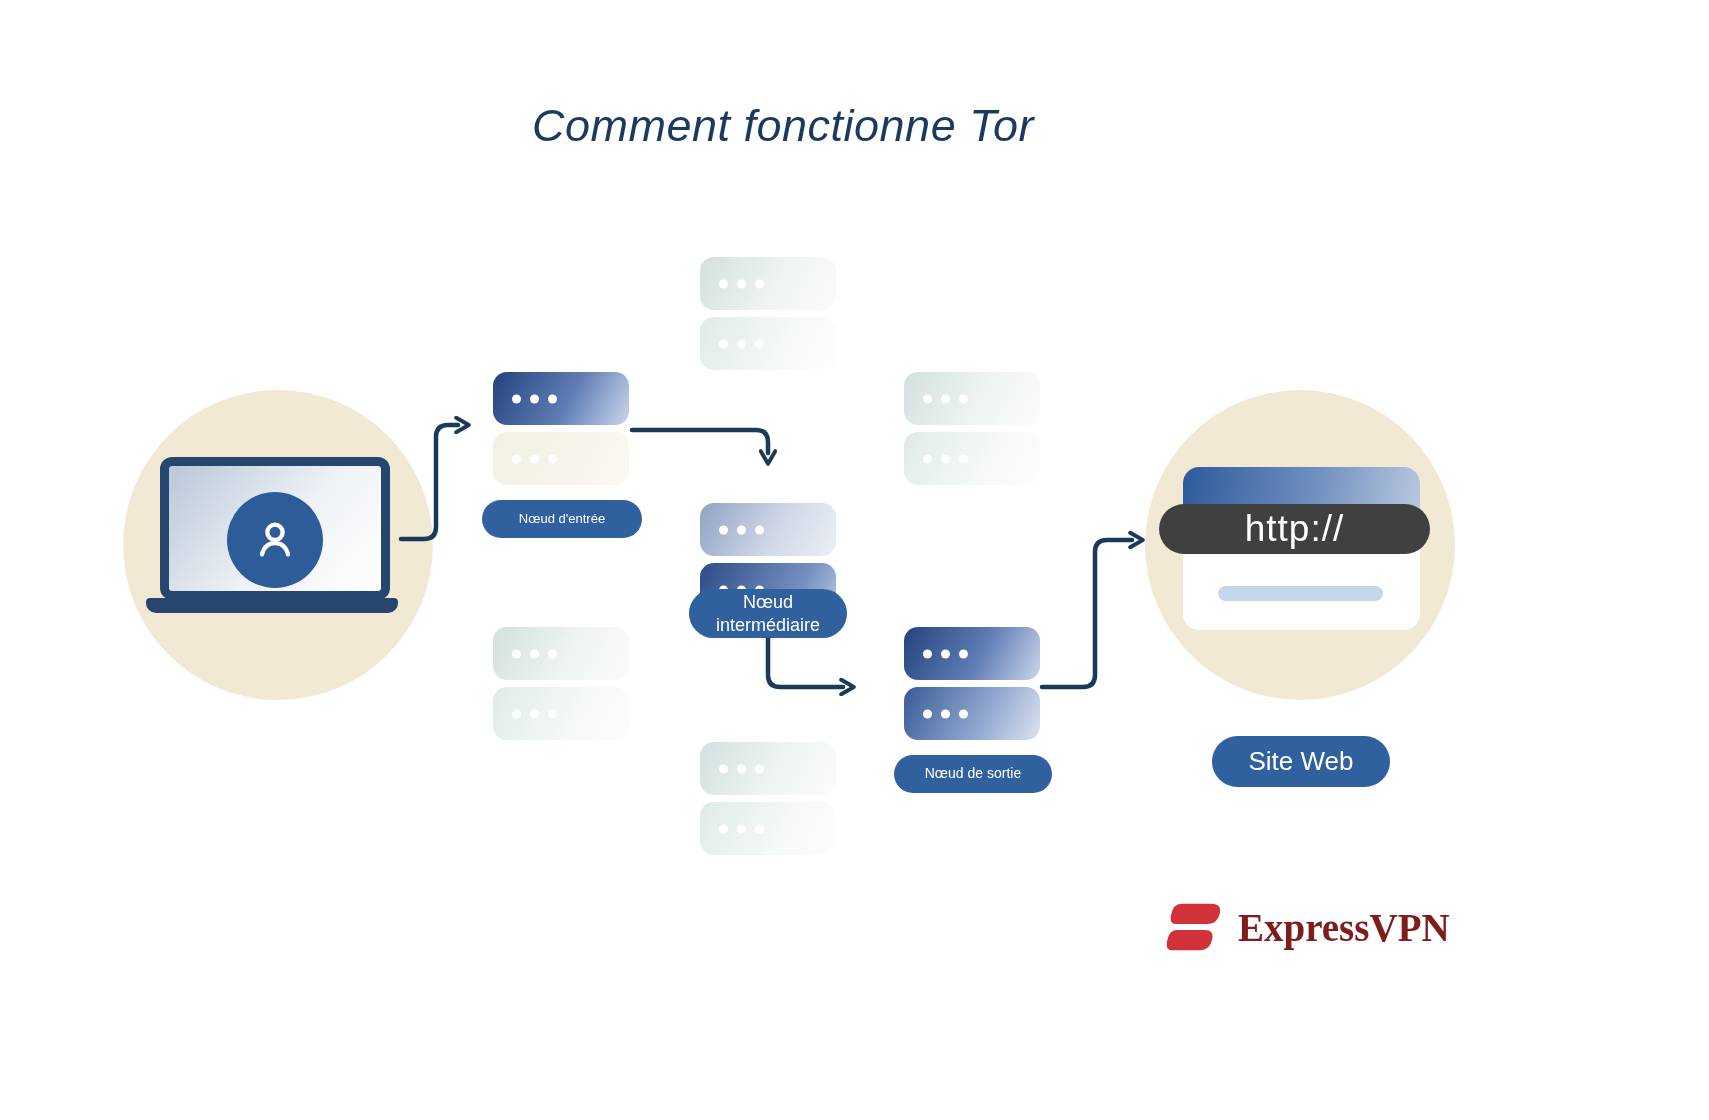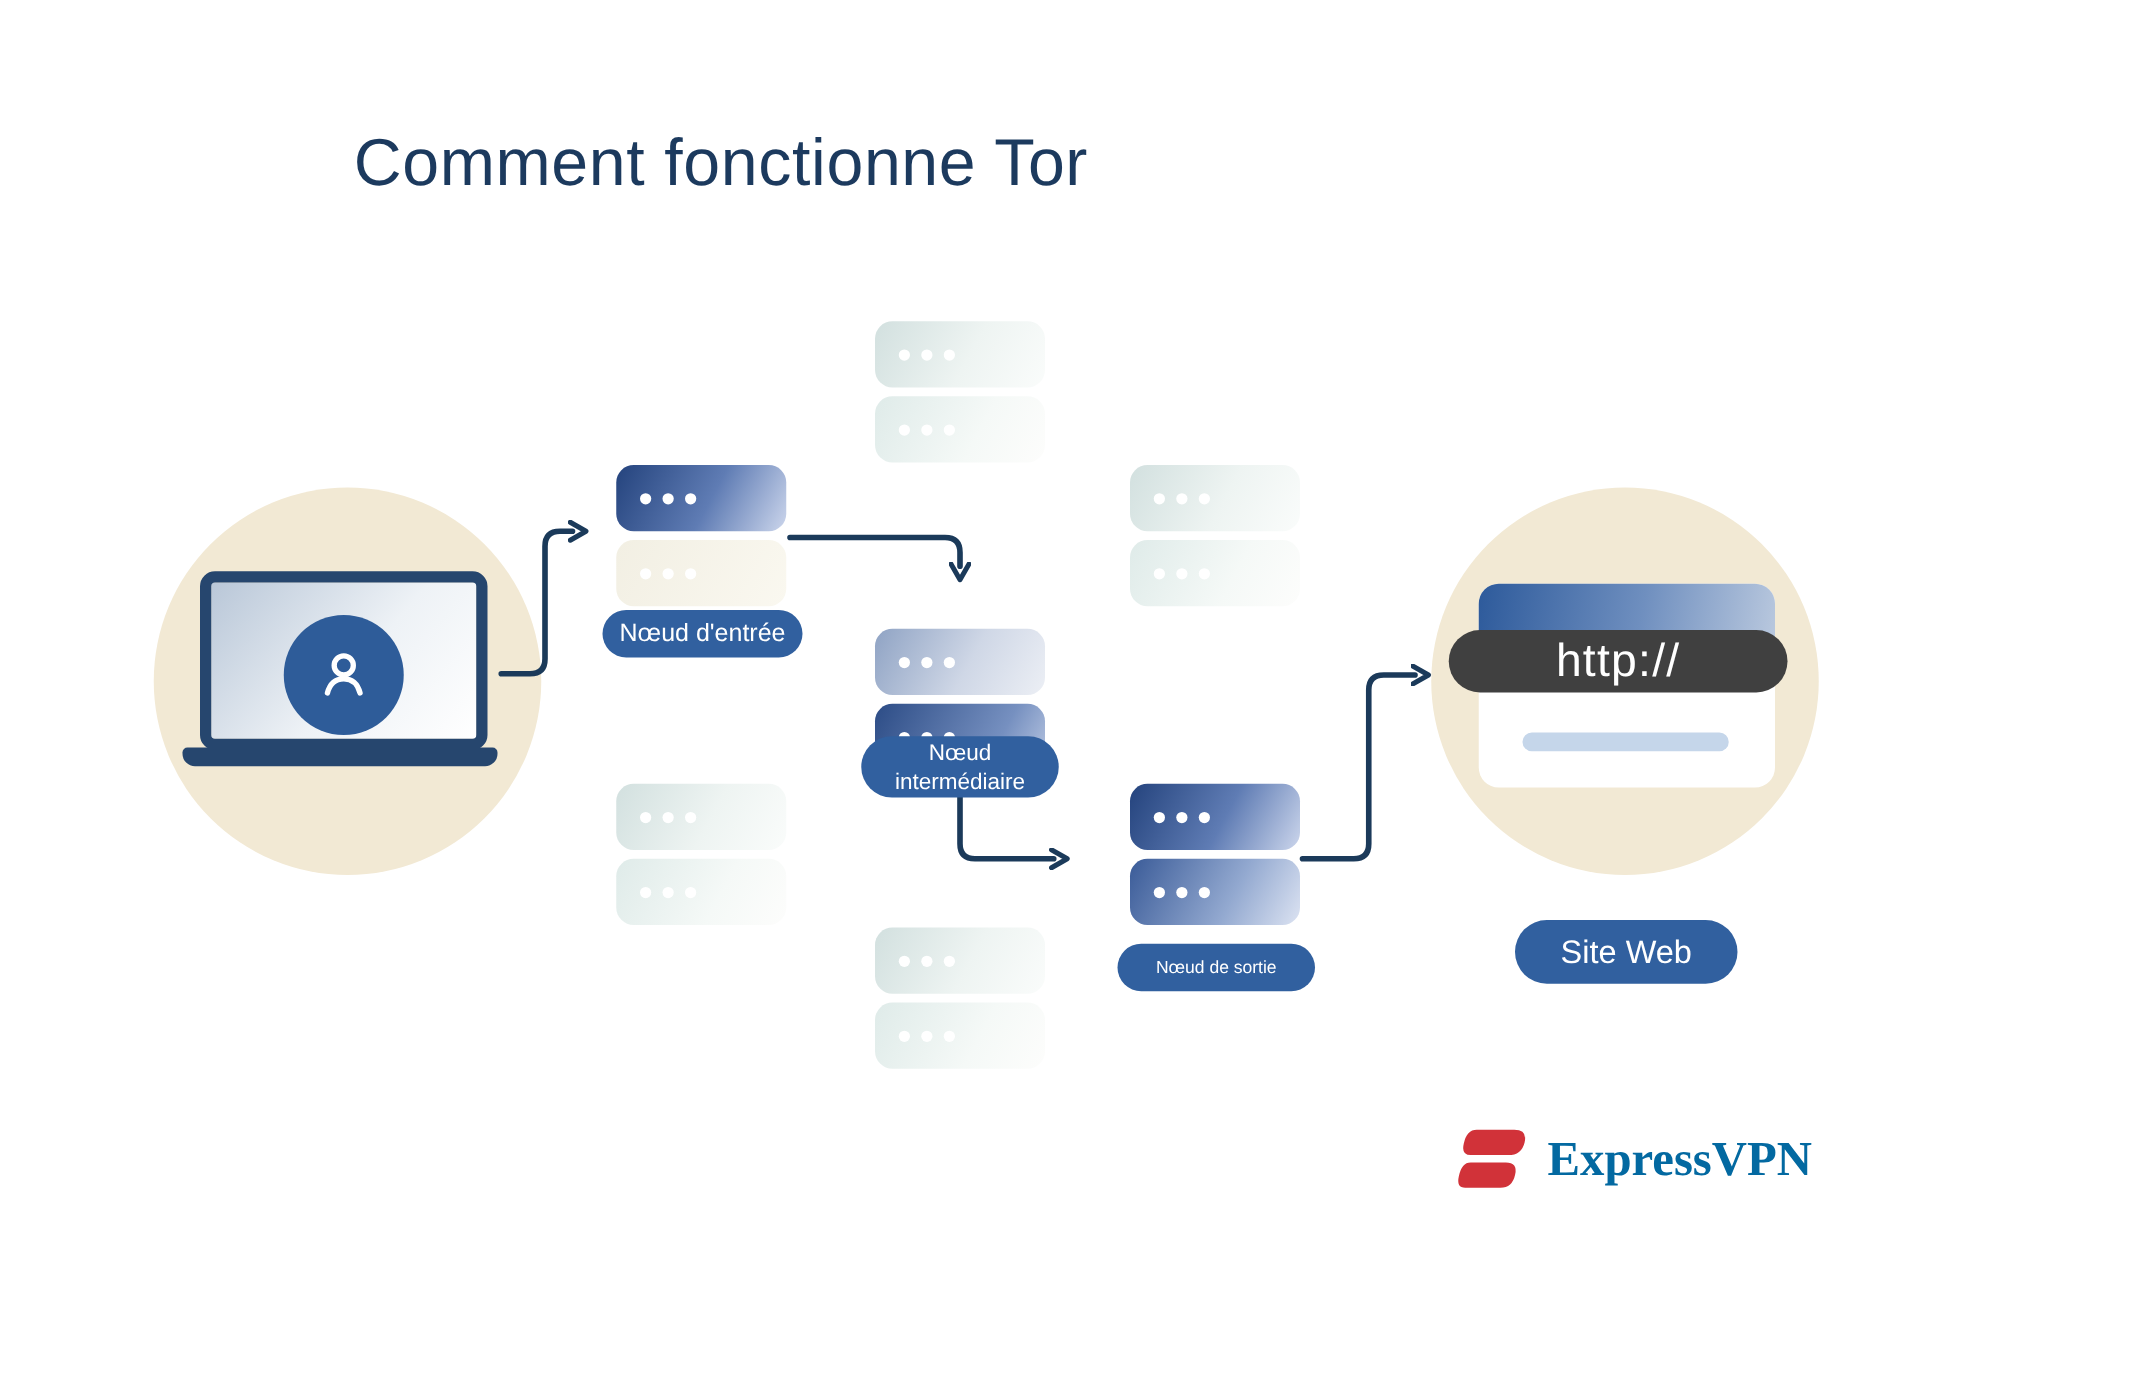--- a/index.html
+++ b/index.html
@@ -2,21 +2,21 @@
 <html><head>
 <meta charset="utf-8">
 <style>
   html,body { margin:0; padding:0; background:#ffffff; }
   body { font-family: "Liberation Sans", sans-serif; }
   .canvas {
     position:relative; width:1709px; height:1120px; background:#ffffff; overflow:hidden;
   }
   .title {
     position:absolute; left:283px; top:100px; width:1000px;
-    font-size:53px; font-weight:500; color:#1c3a5e; letter-spacing:.5px;
+    text-align:center; font-size:45px; font-weight:500; color:#1c3a5e; letter-spacing:.5px;font-style:italic;
   }
   .zone-circle {
     position:absolute; width:310px; height:310px; border-radius:50%; background:#f2e9d4; z-index:0;
   }
   .circle-device { left:123px; top:390px; }
   .circle-site   { left:1145px; top:390px; }
 
   
   .laptop-screen {
     position:absolute; left:160px; top:457px; width:212px; height:125px;
@@ -55,21 +55,21 @@
   [data-name="server-exit-node"]         { left:904px; top:627px; }
   [data-name="server-bottom-center"]     { left:700px; top:742px; }
 
   
   .pill {
     position:absolute; background:#31609f; color:#ffffff; text-align:center;
     border-radius:26px; z-index:4; display:flex; flex-direction:column; justify-content:center;
     line-height:1.24;
   }
   .pill-device { left:185px; top:736px; width:176px; height:51px; font-size:19px; }
-  .pill-entry  { left:482px; top:488px; width:160px; height:38px; font-size:20px; }
+  .pill-entry  { left:482px; top:500px; width:160px; height:38px; font-size:13px; }
   .pill-inter  { left:689px; top:589px; width:158px; height:49px; font-size:18px; }
   .pill-exit   { left:894px; top:755px; width:158px; height:38px; font-size:14px; }
   .pill-site   { left:1212px; top:736px; width:178px; height:51px; font-size:26px; }
 
   
   .browser {
     position:absolute; left:1183px; top:467px; width:237px; height:163px;
     background:#ffffff; border-radius:16px; z-index:2;
   }
   .browser-header {
@@ -85,21 +85,21 @@
     position:absolute; left:1218px; top:586px; width:165px; height:15px;
     background:#c5d6ea; border-radius:8px; z-index:3;
   }
 
   
   .arrows { position:absolute; left:0; top:0; width:1709px; height:1120px; z-index:1; pointer-events:none; }
 
   
   .brand { position:absolute; left:1163px; top:899px; height:56px; display:flex; align-items:center; gap:13px; z-index:2; }
   .brand-icon svg { width:62px; height:52px; display:block; }
-  .brand-name { font-family:"Liberation Serif", serif; font-weight:700; font-size:39px; color:#0369a1; }
+  .brand-name { font-family:"Liberation Serif", serif; font-weight:700; font-size:39px; color:#7f1d1d; }
 </style>
 </head>
 <body>
 
 <div class="canvas" data-name="tor-diagram">
 
   <div class="title" data-name="page-title">Comment fonctionne Tor</div>
 
   <div class="zone-circle circle-device" data-name="device-zone-circle"></div>
   <div class="laptop-screen" data-name="laptop-icon"></div>

